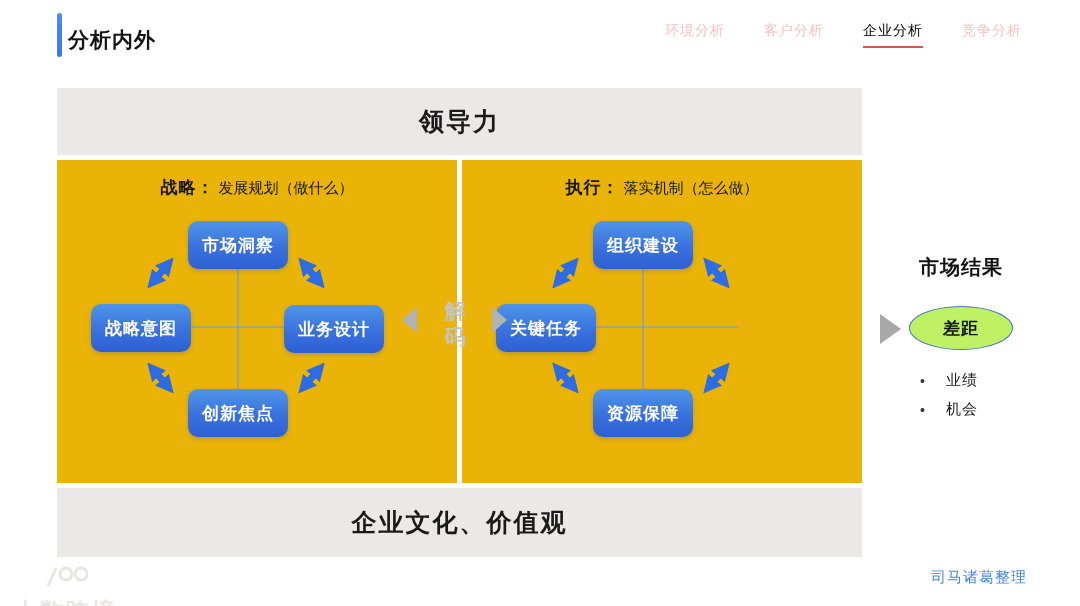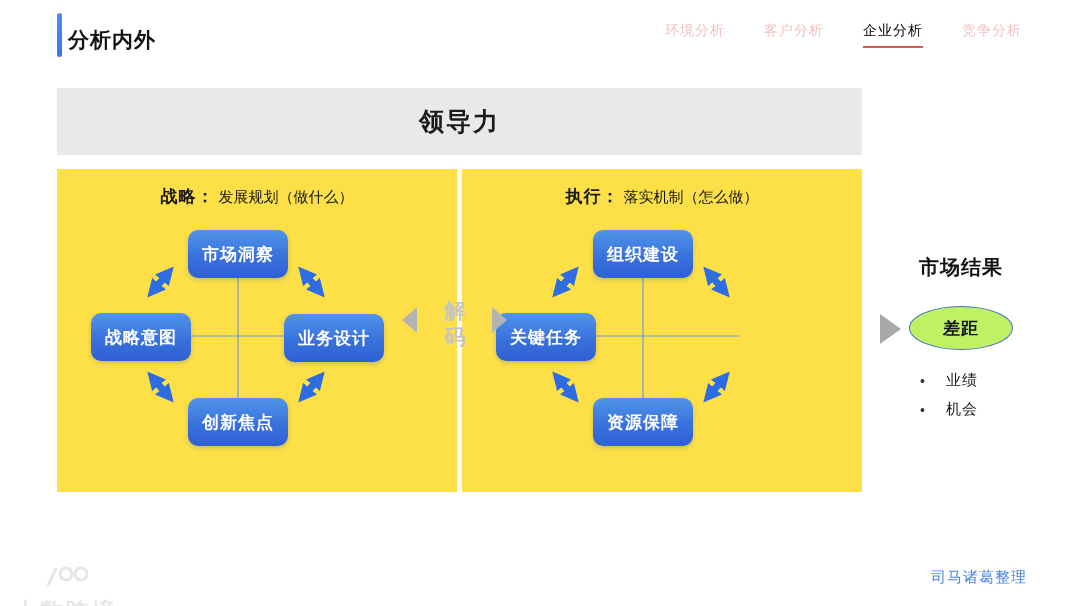--- a/index.html
+++ b/index.html
@@ -37,22 +37,22 @@
     position: absolute; left: 57px; width: 805px;
     background: #eae9e8; display: flex; align-items: center; justify-content: center;
   }
   .banner.top    { top: 88px;  height: 67px; }
   .banner.bottom { top: 488px; height: 69px; }
   .banner .banner-text {
     font-size: 25px; font-weight: bold; color: #1a1a1a; letter-spacing: 2px;
   }
 
   .panel {
-    position: absolute; top: 169px; width: 400px; height: 323px;
-    background: #fde047;
+    position: absolute; top: 160px; width: 400px; height: 323px;
+    background: #eab308;
   }
   .panel.left  { left: 57px; }
   .panel.right { left: 462px; }
   .panel-title {
     position: absolute; top: 16px; left: 0; width: 100%;
     text-align: center; color: #171717;
   }
   .panel-title .t-bold { font-size: 17px; font-weight: bold; letter-spacing: 1px; }
   .panel-title .t-rest { font-size: 15px; margin-left: 4px; }
 
@@ -191,20 +191,23 @@
 
   <div class="decode-wrap">
     <div class="tri tri-left"></div>
     <div class="decode-text">
       <div>解</div>
       <div>码</div>
     </div>
     <div class="tri tri-right"></div>
   </div>
 
+  <div class="banner bottom">
+    <span class="banner-text">企业文化、价值观</span>
+  </div>
 
   <div class="results-title">市场结果</div>
   <div class="result-arrow"></div>
   <div class="gap-ellipse">差距</div>
   <div class="bullet-list">
     <div class="bullet-row">
       <span class="bullet-dot">•</span>
       <span class="bullet-label">业绩</span>
     </div>
     <div class="bullet-row">

